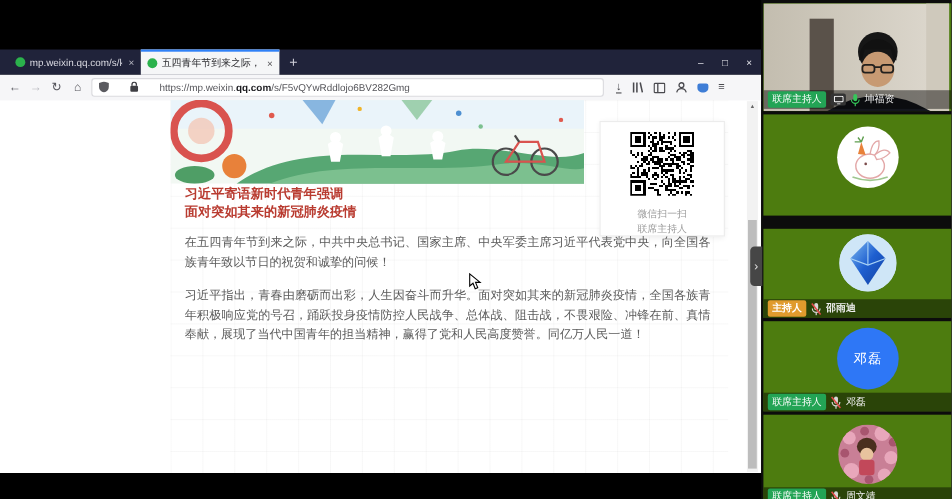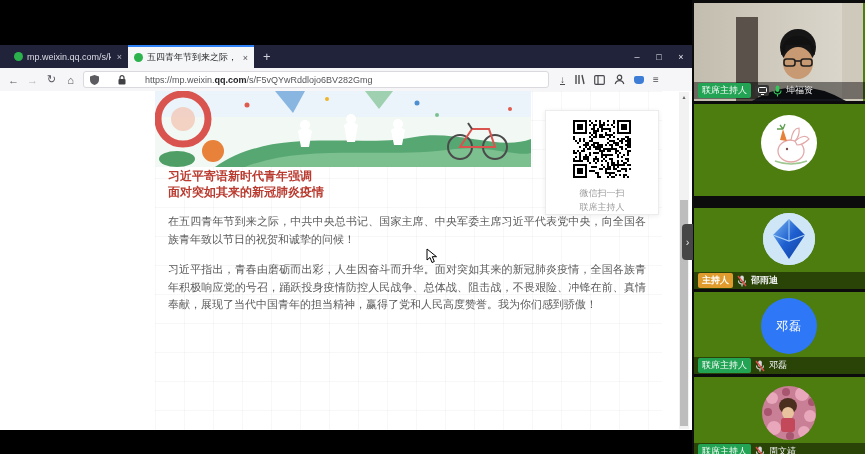--- a/index.html
+++ b/index.html
@@ -477,21 +477,21 @@
             <rect x="2" y="24" width="3" height="3" fill="#000"></rect>
           </svg>
         <div class="qrcap">微信扫一扫</div>
         <div class="qrcap">联席主持人</div>
       </div>
 
       <div class="article-text">
         <div class="atitle">习近平寄语新时代青年强调</div>
         <div class="atitle">面对突如其来的新冠肺炎疫情</div>
         <div class="para">在五四青年节到来之际，中共中央总书记、国家主席、中央军委主席习近平代表党中央，向全国各族青年致以节日的祝贺和诚挚的问候！</div>
-        <div class="para">习近平指出，青春由磨砺而出彩，人生因奋斗而升华。面对突如其来的新冠肺炎疫情，全国各族青年积极响应党的号召，踊跃投身疫情防控人民战争、总体战、阻击战，不畏艰险、冲锋在前、真情奉献，展现了当代中国青年的担当精神，赢得了党和人民高度赞誉。我为你们感到骄傲！</div>
+        <div class="para">习近平指出，青春由磨砺而出彩，人生因奋斗而升华。面对突如其来的新冠肺炎疫情，全国各族青年积极响应党的号召，踊跃投身疫情防控人民战争、总体战、阻击战，不畏艰险、冲锋在前、真情奉献，展现了当代中国青年的担当精神，赢得了党和人民高度赞誉。同亿万人民一道！</div>
 
       </div>
 
       <div class="scrolltrack">
         <div class="scrollup">▴</div>
         <div class="scrollthumb"></div>
       </div>
 
       <svg class="cursor" width="12" height="16" viewBox="0 0 12 16">
         <polygon points="1,1 1,12 4,9.5 6,14.5 8.3,13.5 6.3,8.7 10.5,8.7" fill="#fff" stroke="#000" stroke-width="1"></polygon>

